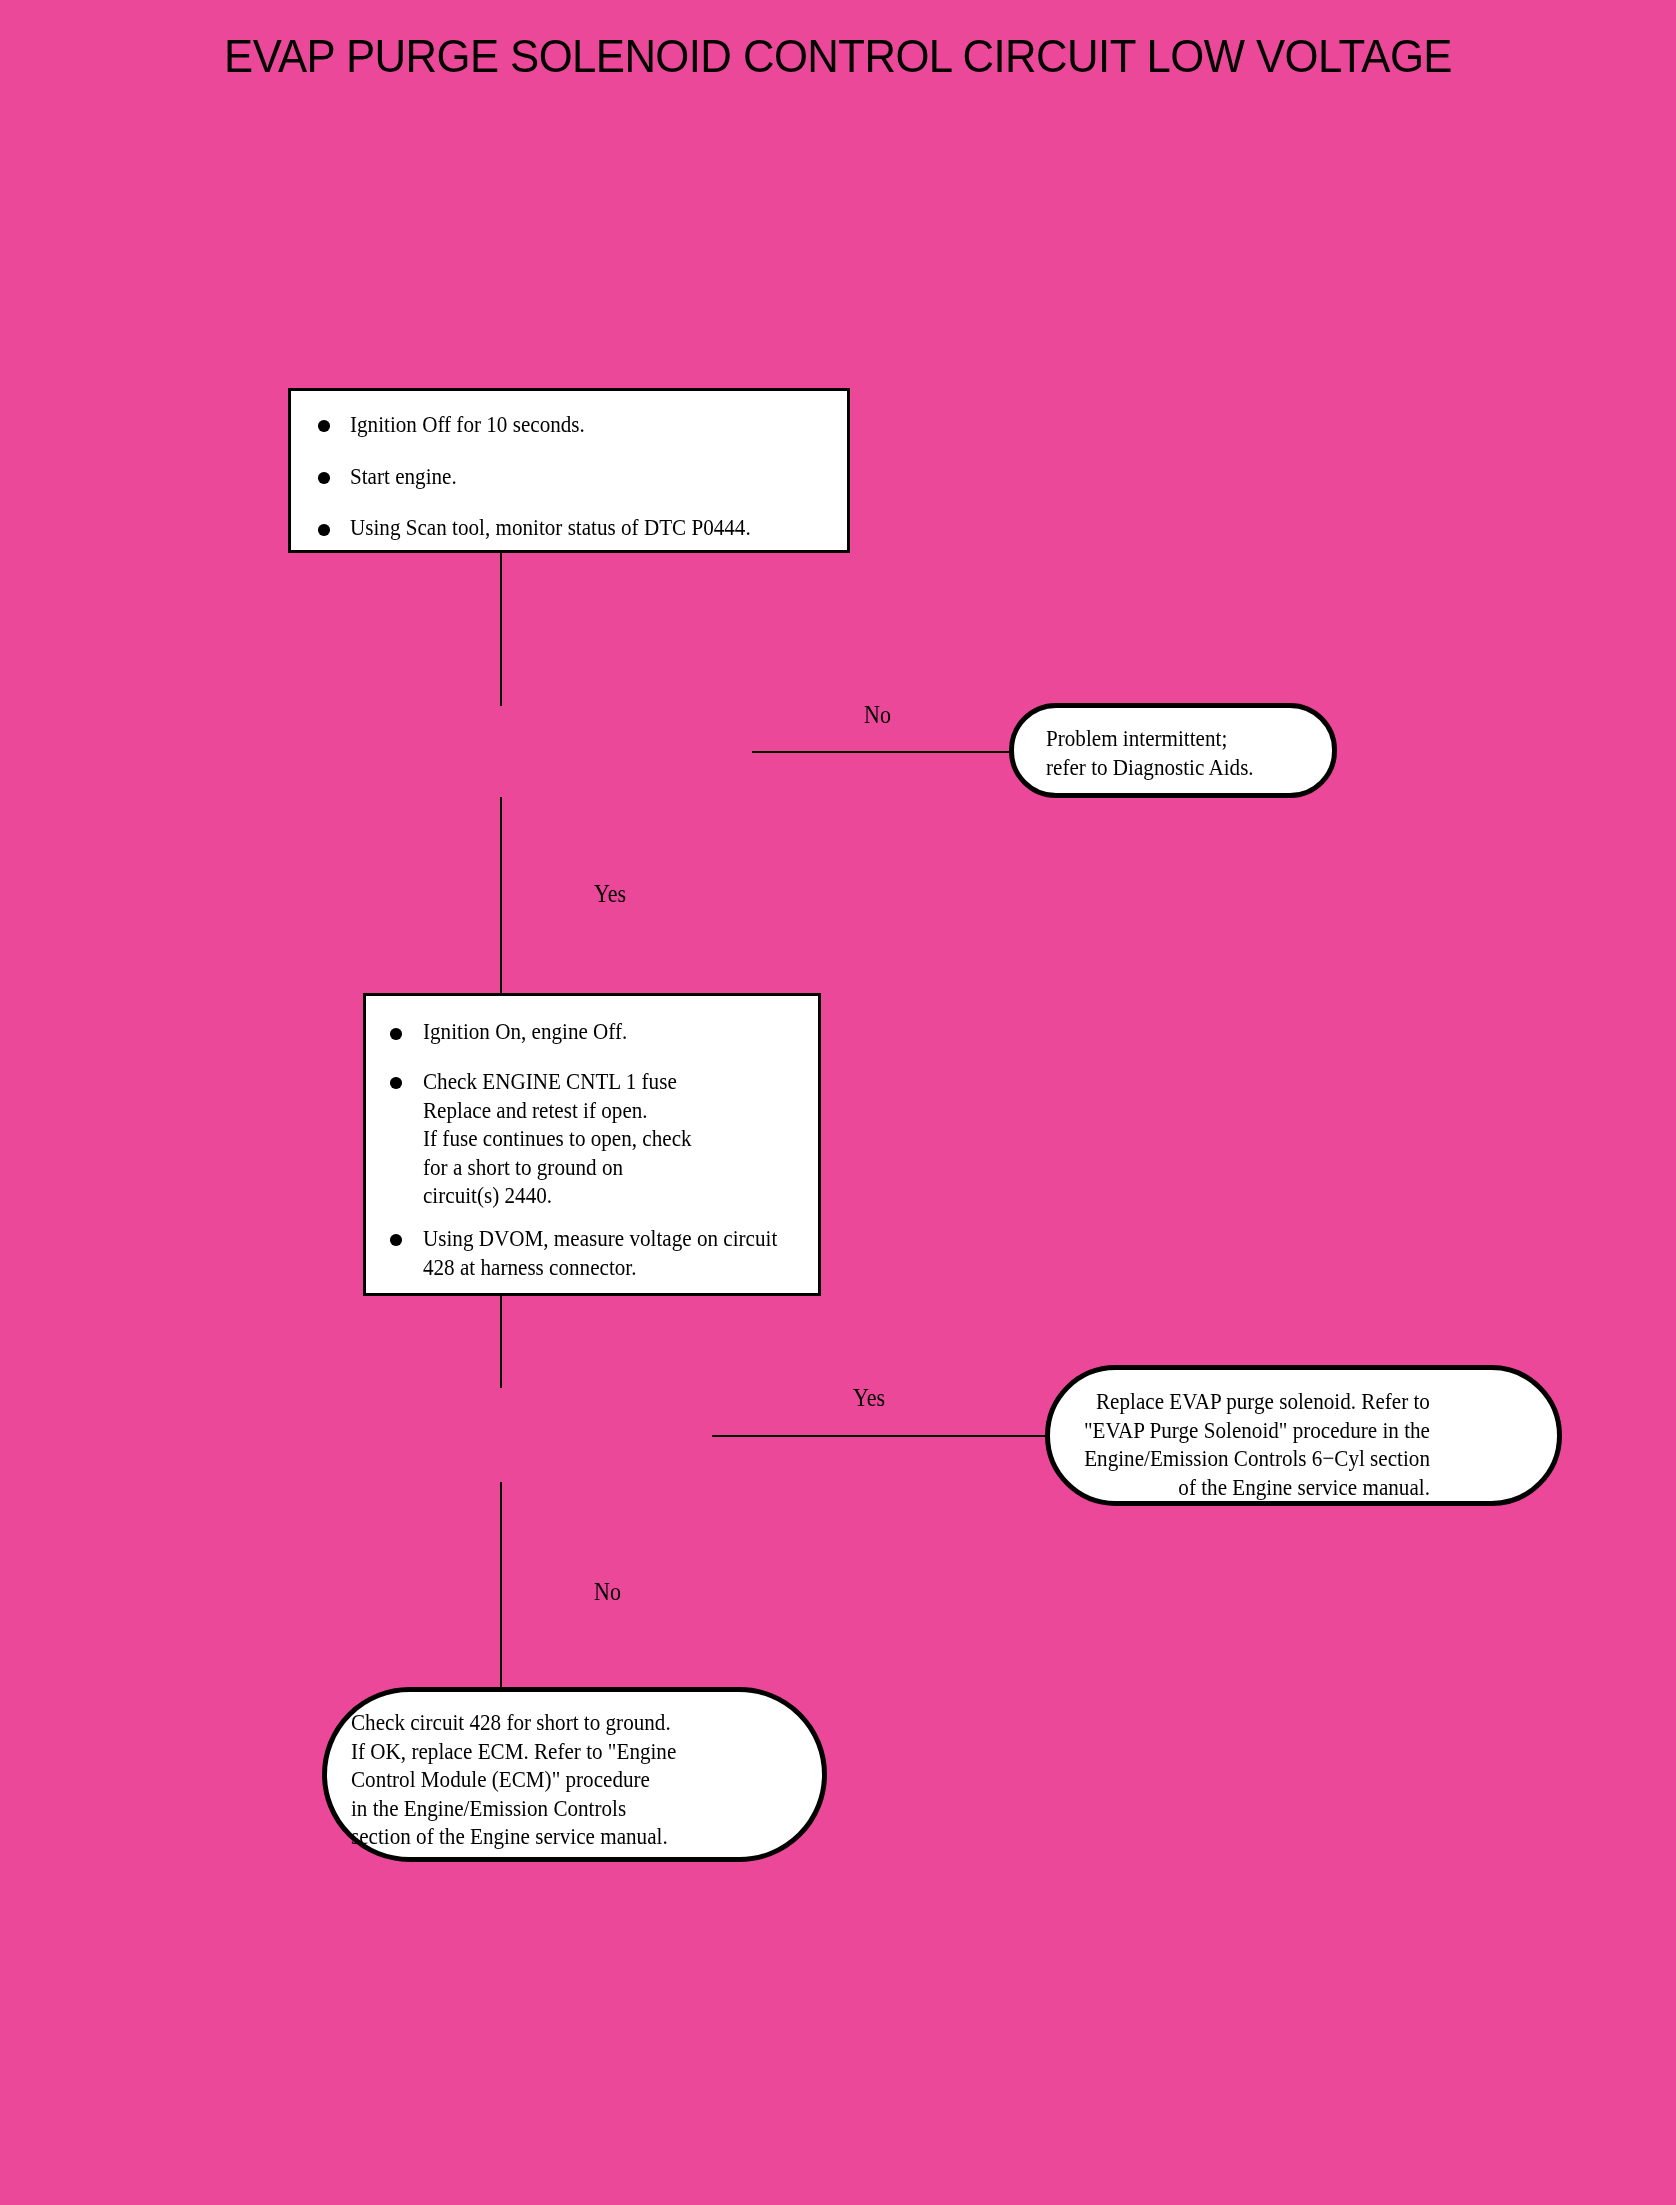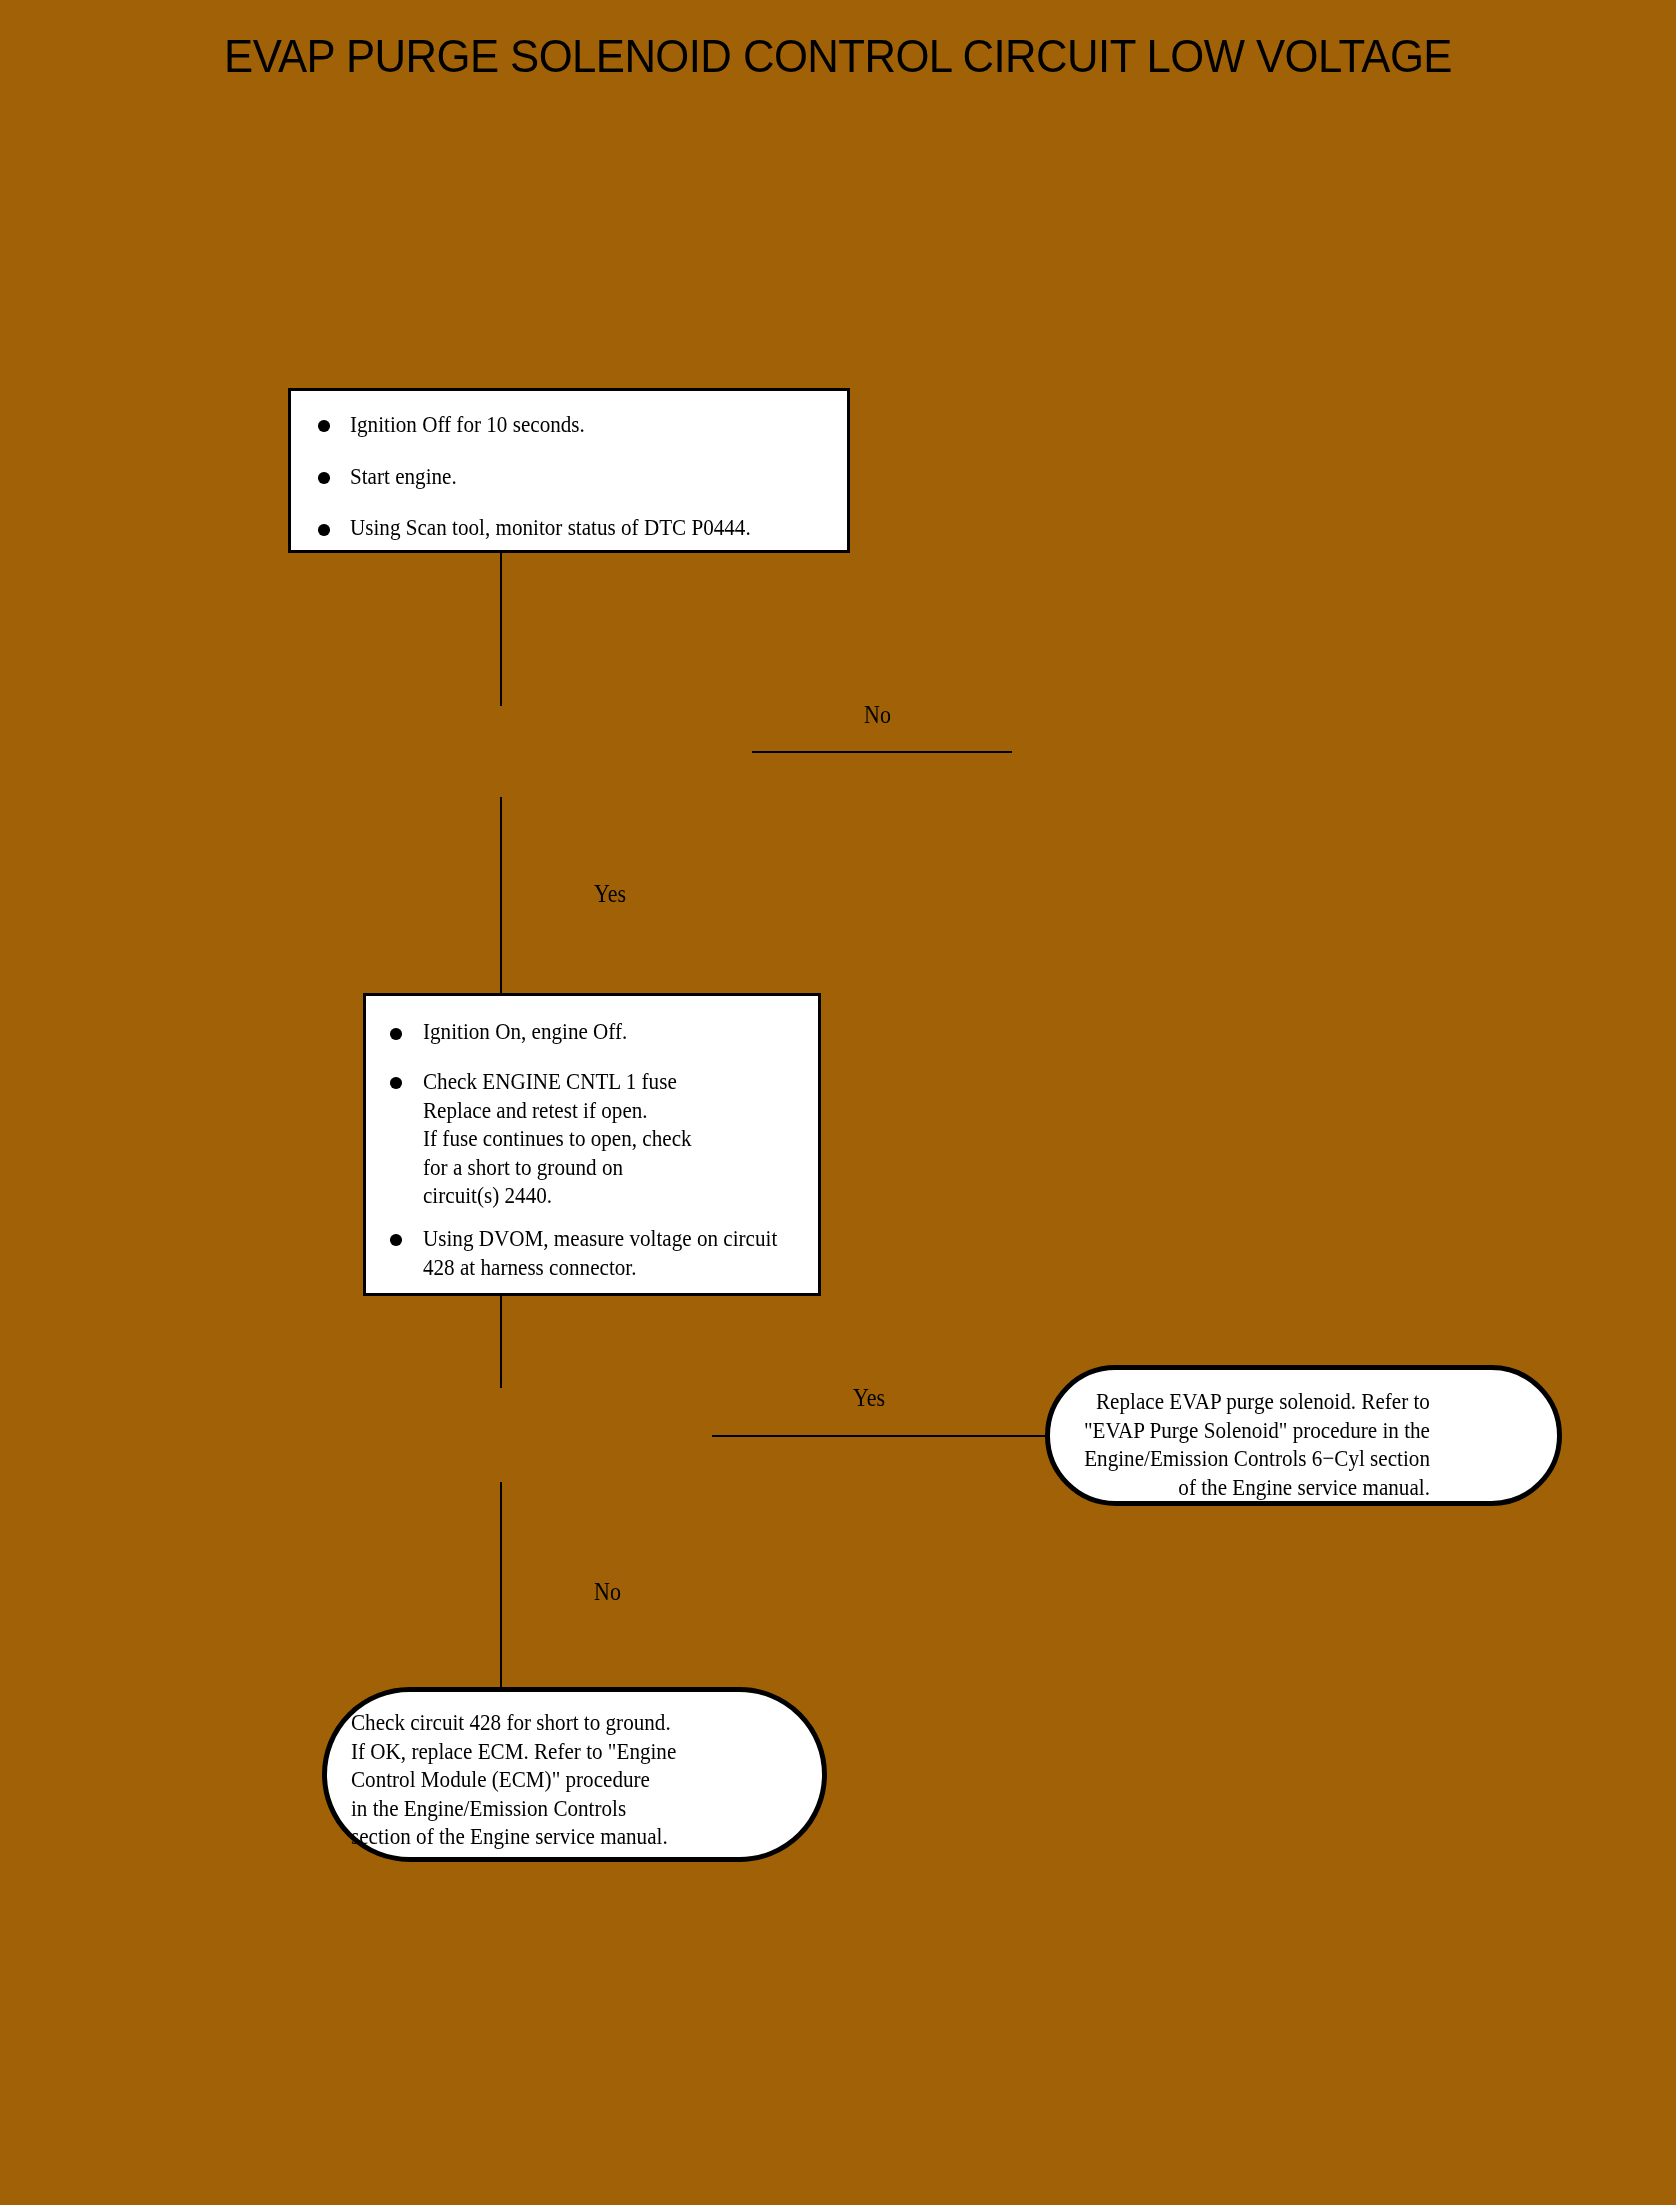--- a/index.html
+++ b/index.html
@@ -4,21 +4,21 @@
 <style>
   html, body {
     margin: 0;
     padding: 0;
     background: #ffffff;
   }
   #page {
     position: relative;
     width: 1676px;
     height: 2205px;
-    background: #a16207;
+    background: #ec4899;
     overflow: hidden;
     font-family: "Liberation Serif", "DejaVu Serif", serif;
     color: #000000;
   }
 
   
   #title {
     position: absolute;
     left: 0;
     top: 29px;
@@ -149,20 +149,26 @@
         <span class="bullet-text flowtext" style="left:59px; top:122px;">Using Scan tool, monitor status of DTC P0444.</span>
       </div>
 
     </div>
   </div>
 
 
   <div class="hline" style="left:752px; top:751px; width:260px;"></div>
   <div class="edge-label" style="left:864px; top:702px;">No</div>
 
+  <div class="terminator" style="left:1009px; top:703px; width:328px; height:95px; border-radius:47px;">
+    <div class="term-label" style="left:32px; top:16.4px;">
+      <div class="flowtext">Problem intermittent;</div>
+      <div class="flowtext">refer to Diagnostic Aids.</div>
+    </div>
+  </div>
 
   <div class="vline" style="left:500px; top:797px; height:196px;"></div>
   <div class="edge-label" style="left:594px; top:881px;">Yes</div>
 
   <div class="process-box" style="left:363px; top:993px; width:458px; height:303px;">
     <div class="bullet-list">
 
       <div class="bullet-row" style="left:0; top:0;">
         <span class="bullet-dot" style="left:24px; top:32px;"></span>
         <span class="bullet-text flowtext" style="left:57px; top:21px;">Ignition On, engine Off.</span>

